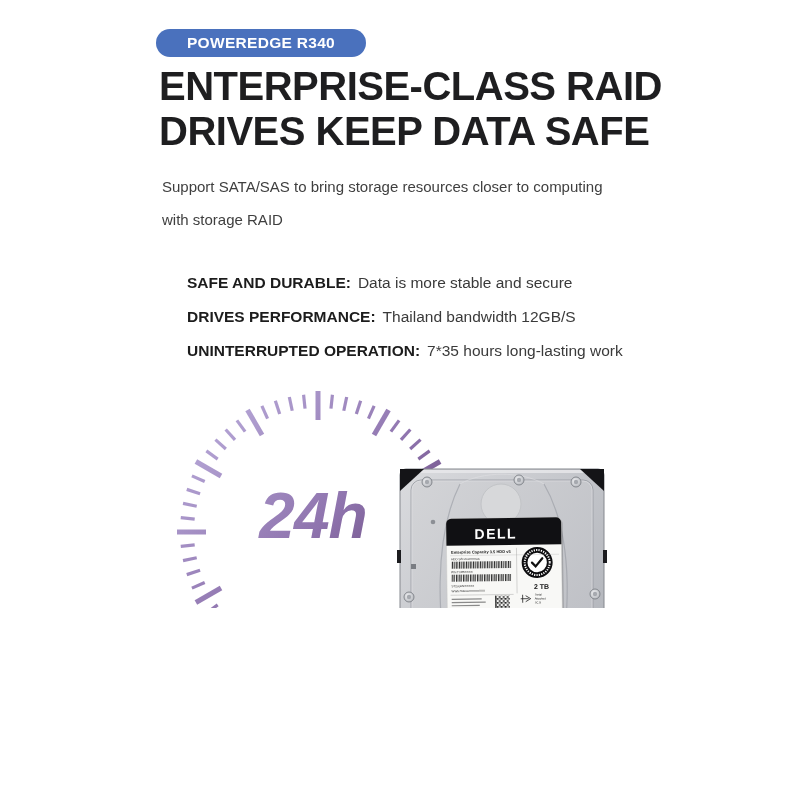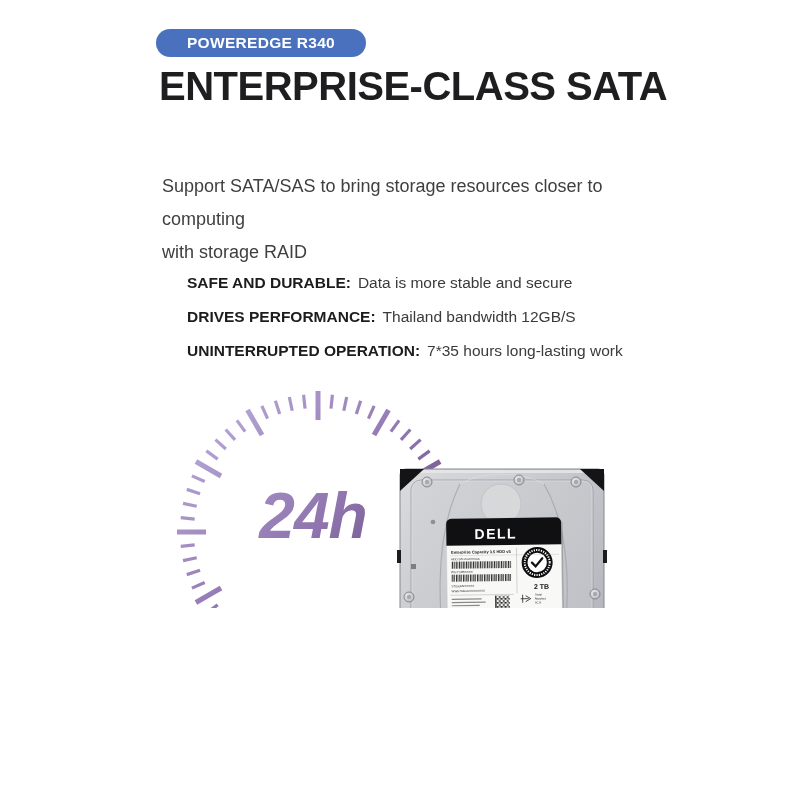--- a/index.html
+++ b/index.html
@@ -11,39 +11,40 @@
     position:absolute;left:156px;top:29px;width:210px;height:28px;border-radius:14px;
     background:#4a71bd;color:#ffffff;display:flex;align-items:center;justify-content:center;
     font-size:15.5px;font-weight:bold;letter-spacing:0.3px;
   }
   .headline{
     position:absolute;left:159px;top:64px;color:#1e1e20;font-weight:bold;
     font-size:40px;line-height:45px;letter-spacing:-0.5px;
   }
   .intro{
     position:absolute;left:162px;top:170px;width:460px;color:#3f3f3f;
-    font-size:18px;line-height:33px;
+    font-size:15px;line-height:33px;
   }
   .features{position:absolute;left:162px;top:272px;font-size:15.5px;margin-left:25px;}
   .feature-row{margin-bottom:13px;line-height:21px;}
   .feature-label{font-weight:bold;color:#1c1c1c;}
   .feature-text{color:#3a3a3a;margin-left:7px;}
   .clock{position:absolute;left:158px;top:372px;width:320px;height:320px;}
   .drive{position:absolute;left:397px;top:462px;width:210px;height:292px;}
   svg text{font-family:"Liberation Sans",sans-serif;}
 </style>
 </head>
 <body>
 
 <div class="canvas">
 
   <div class="badge">POWEREDGE R340</div>
 
   <div class="headline">
-    <div>ENTERPRISE-CLASS SATA</div>
+    <div>ENTERPRISE-CLASS RAID</div>
+    <div>DRIVES KEEP DATA SAFE</div>
   </div>
 
   <div class="intro">
     <div>Support SATA/SAS to bring storage resources closer to computing</div>
     <div>with storage RAID</div>
   </div>
 
   <div class="features">
     <div class="feature-row">
       <span class="feature-label">SAFE AND DURABLE:</span><span class="feature-text">Data is more stable and secure</span>

